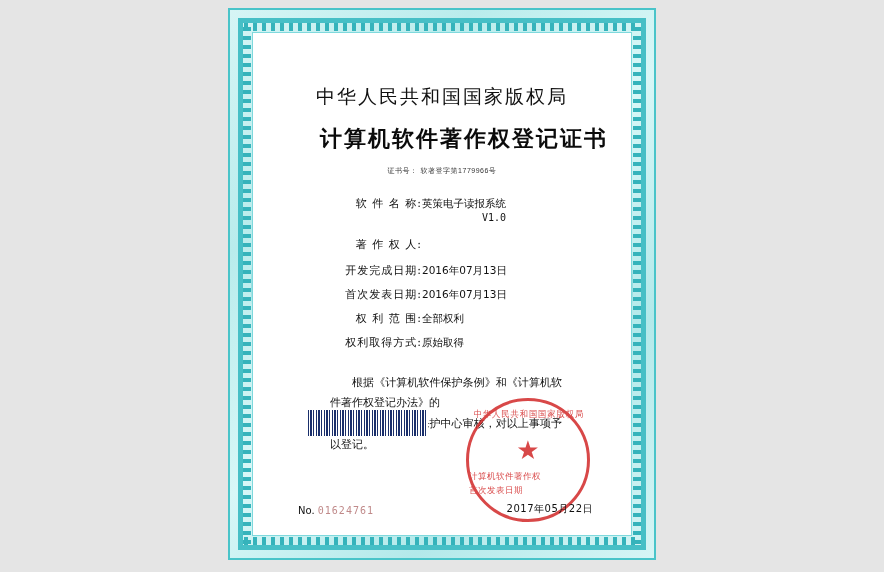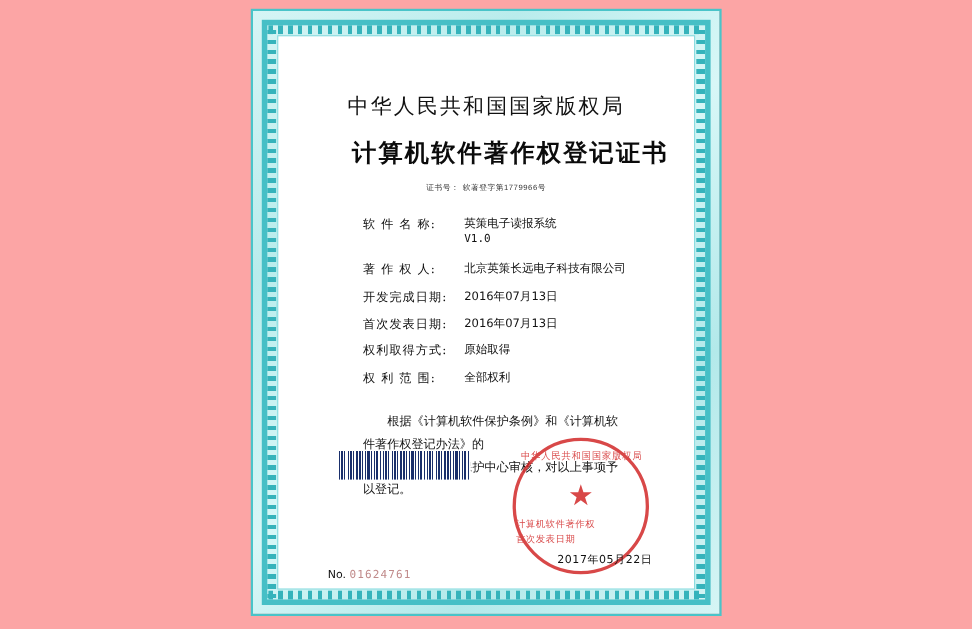--- a/index.html
+++ b/index.html
@@ -11,21 +11,21 @@
     width: 884px;
     height: 572px;
     font-family: "Liberation Sans", sans-serif;
     overflow: hidden;
   }
 
   #certificate {
     position: relative;
     width: 884px;
     height: 572px;
-    background: #fca5a5;
+    background: #e5e5e5;
   }
 
   
   .border-outer {
     position: absolute;
     left: 228px;
     top: 8px;
     width: 428px;
     height: 552px;
     background:
@@ -154,20 +154,21 @@
     font-size: 7px;
     color: #333333;
     margin-top: 12px;
     letter-spacing: 0.5px;
   }
   .cert-number-line .label { margin-right: 3px; }
 
   .fields {
     margin-top: 20px;
     padding-left: 54px;
+    text-align: right;
   }
   .field-row {
     display: flex;
     align-items: flex-start;
     margin-bottom: 11px;
     font-size: 11px;
     color: #111111;
   }
   .field-label {
     width: 92px;
@@ -258,21 +259,21 @@
     font-family: "DejaVu Serif", "Liberation Serif", serif;
     letter-spacing: 0.5px;
   }
   .seal .line1 { top: 70px; }
   .seal .line2 { top: 84px; }
 
   
   .serial {
     position: absolute;
     left: 68px;
-    bottom: 30px;
+    bottom: 42px;
     font-size: 10px;
     color: #111111;
     font-family: "DejaVu Sans", sans-serif;
     margin-top: 16px;
   }
   .serial .num {
     color: #c08a8a;
     font-family: "DejaVu Sans Mono", monospace;
     letter-spacing: 1px;
   }
@@ -325,41 +326,40 @@
         <div class="field-row">
           <div class="field-label">软 件 名 称:</div>
           <div class="field-value">
             <span>英策电子读报系统</span>
             <span class="sub">V1.0</span>
           </div>
         </div>
 
         <div class="field-row">
           <div class="field-label">著 作 权 人:</div>
-          <div class="field-value">北京英策长远电子科技有限公司</div>
         </div>
 
         <div class="field-row tight">
           <div class="field-label">开发完成日期:</div>
           <div class="field-value">2016年07月13日</div>
         </div>
 
         <div class="field-row tight">
           <div class="field-label">首次发表日期:</div>
           <div class="field-value">2016年07月13日</div>
         </div>
 
         <div class="field-row tight">
+          <div class="field-label">权 利 范 围:</div>
+          <div class="field-value">全部权利</div>
+        </div>
+
+        <div class="field-row tight">
           <div class="field-label">权利取得方式:</div>
           <div class="field-value">原始取得</div>
-        </div>
-
-        <div class="field-row tight">
-          <div class="field-label">权 利 范 围:</div>
-          <div class="field-value">全部权利</div>
         </div>
 
 
       </div>
 
       <div class="paragraph">
         <span class="indent"></span><span>根据《计算机软件保护条例》和《计算机软件著作权登记办法》的</span><br>
         <span>规定，经中国版权保护中心审核，对以上事项予以登记。</span>
       </div>
 

